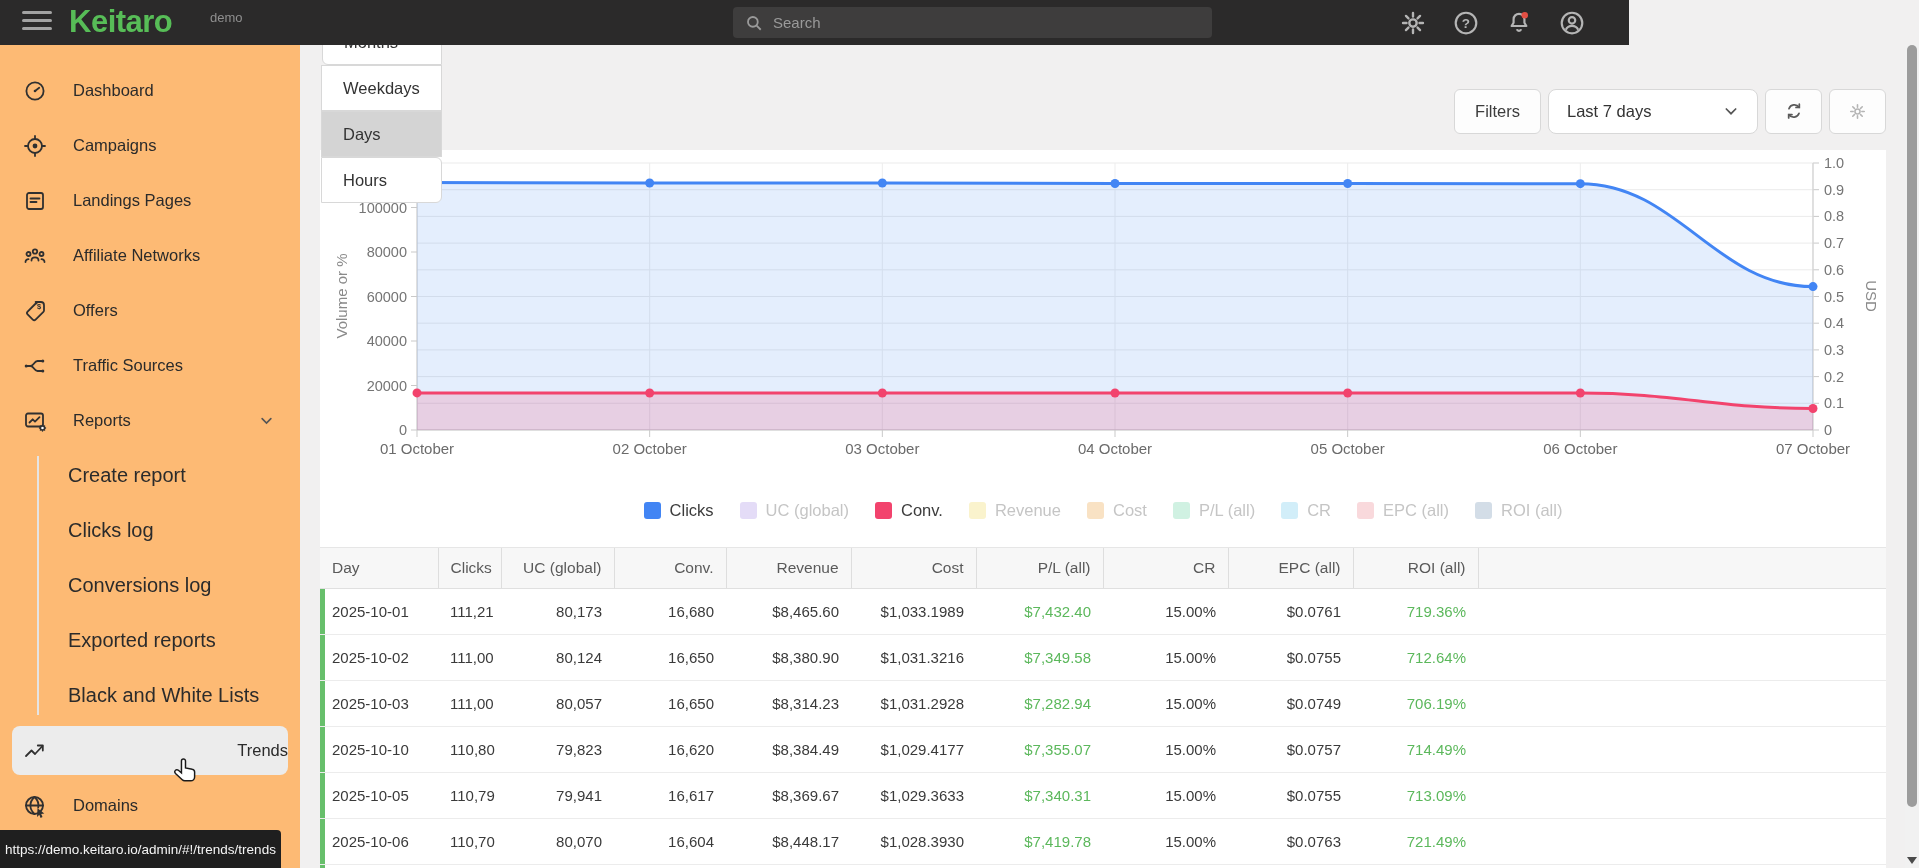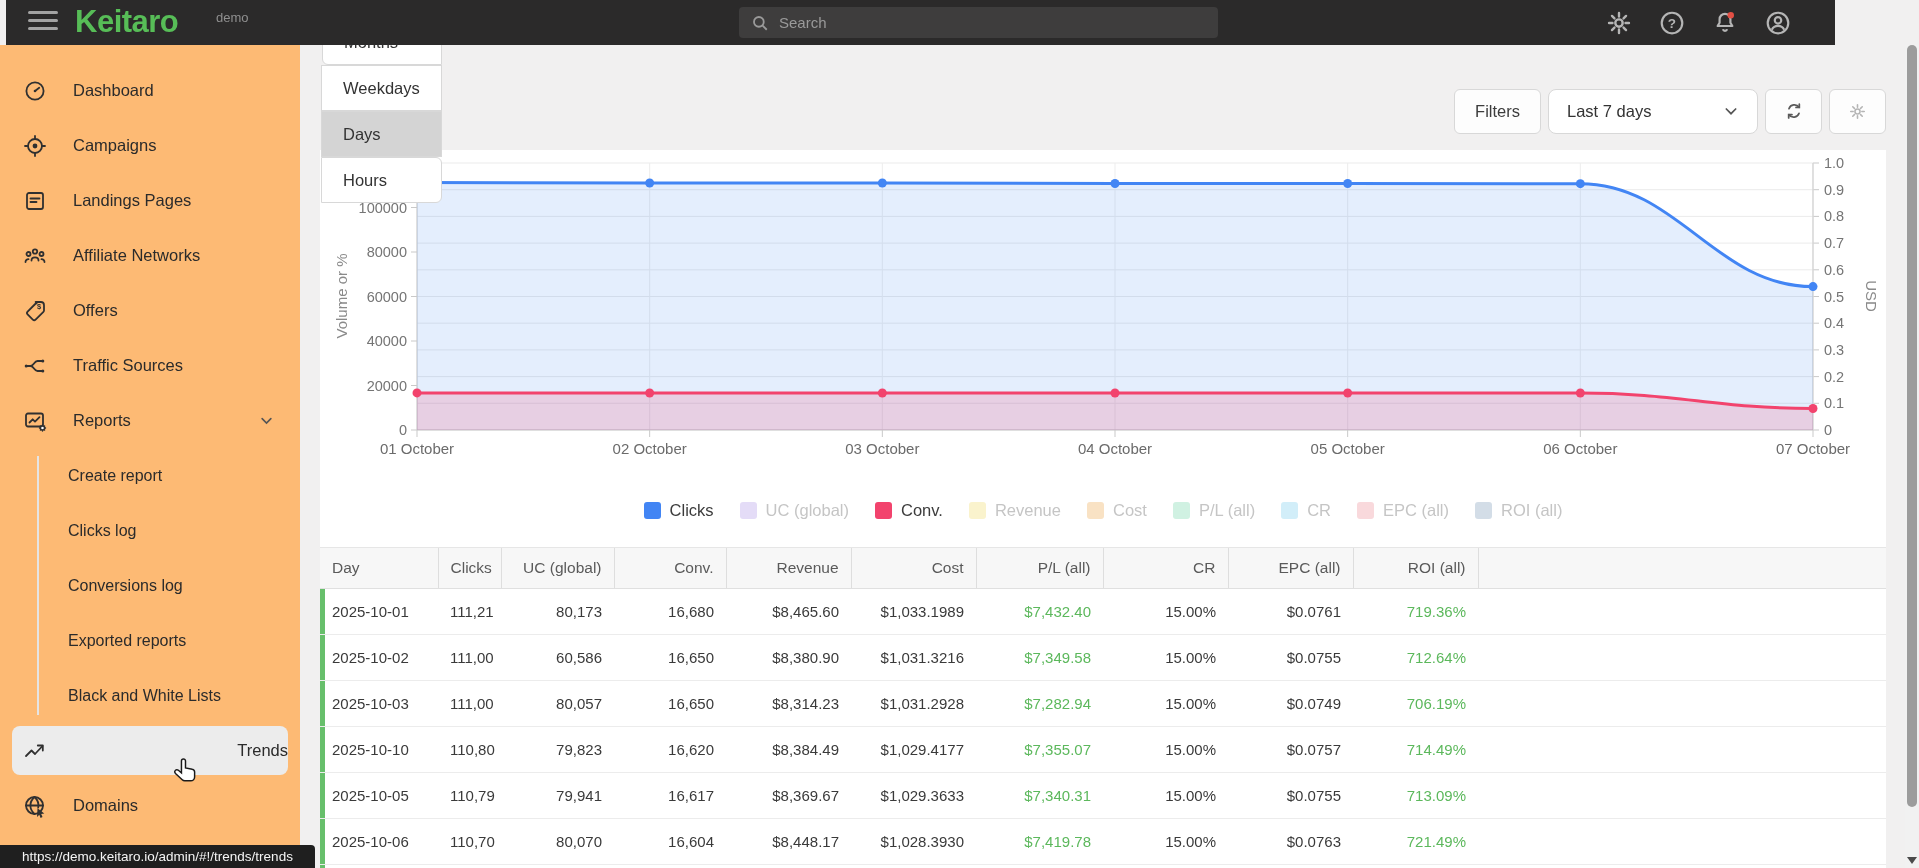--- a/index.html
+++ b/index.html
@@ -1,20 +1,20 @@
 <!DOCTYPE html>
 <html><head>
 <meta charset="utf-8">
 <style>
   * { margin:0; padding:0; box-sizing:border-box; }
   html,body { width:1919px; height:868px; overflow:hidden; background:#f1f0f0;
               font-family:"Liberation Sans", sans-serif; }
 
   
-  .topbar { position:absolute; top:0; left:6px; width:1829px; height:45px; background:#2b2a2a; z-index:30; }
+  .topbar { position:absolute; top:0; left:0; width:1629px; height:45px; background:#2b2a2a; z-index:30; }
   .burger { position:absolute; left:22px; top:11px; width:30px; height:23px; cursor:pointer; }
   .burger span { display:block; width:30px; height:3px; border-radius:2px; background:#a3a3a3; margin-bottom:5px; }
   .logo { position:absolute; left:69px; top:4px; font-size:31px; font-weight:bold; letter-spacing:-0.5px; color:#57bd57; }
   .env-badge { position:absolute; left:210px; top:10px; font-size:13px; color:#8f8f8f; }
   .searchbox { position:absolute; left:733px; top:7px; width:479px; height:31px; background:#3e3d3d;
                border-radius:4px; display:flex; align-items:center; padding:11px 12px; }
   .searchbox svg { flex:0 0 auto; margin-right:10px; }
   .searchbox input { background:transparent; border:none; outline:none; color:#cfcfcf; font-size:15px; width:100%;
                      font-family:"Liberation Sans", sans-serif; }
   .searchbox input::placeholder { color:#9a9a9a; }
@@ -25,21 +25,21 @@
   .sidebar { position:absolute; top:45px; left:0; width:300px; height:823px; background:#fdba74; z-index:10; }
   .sidebar-inner { padding-top:18px; }
   .side-item { height:55px; display:flex; align-items:center; padding-left:23px; color:#2b2b2b; font-size:16.5px;
                cursor:pointer; position:relative; }
   .side-item .s-icon { width:24px; height:24px; color:#303030; }
   .side-item .s-label { margin-left:26px; white-space:nowrap; }
   .side-item.active { background:#ececec; border-radius:8px; margin:3px 12px; height:49px; padding-left:11px;justify-content:space-between; }
   .side-item .chev { position:absolute; right:26px; top:20px; }
   .side-sub { position:relative; }
   .side-sub::before { content:''; position:absolute; left:37px; top:8px; bottom:8px; width:2px; background:#e5e5e5; }
-  .side-sub .sub-item { height:55px; display:flex; align-items:center; padding-left:68px; font-size:16px;
+  .side-sub .sub-item { height:55px; display:flex; align-items:center; padding-left:68px; font-size:20px;
                         color:#2b2b2b; cursor:pointer; white-space:nowrap; }
 
   
   .toolbar { position:absolute; top:88px; left:322px; width:1564px; height:46px; display:flex;
              justify-content:space-between; align-items:center; z-index:5; }
   .tabgroup { display:flex;flex-direction:column; }
   .tab { border:1px solid #d8d8d8; margin-left:-1px; background:#fff; padding:0 21px; height:46px;
          display:flex; align-items:center; font-size:16.5px; color:#333; cursor:pointer; }
   .tab:first-child { border-radius:6px 0 0 6px; margin-left:0; }
   .tab:last-child { border-radius:0 6px 6px 0; }
@@ -70,22 +70,22 @@
   table.trends td { padding:14px 12px; text-align:right; color:#3a3a3a; border-bottom:1px solid #ececec;
                     white-space:nowrap; overflow:hidden; }
   table.trends td:first-child { text-align:left; box-shadow:inset 5px 0 0 0 #67bf6b; }
   table.trends td.green { color:#5cb85c; }
 
   
   .scrollbar { position:absolute; top:45px; right:0; width:14px; height:823px; background:#f1f1f1; z-index:40; }
   .scroll-thumb { position:absolute; top:0; left:2px; width:10px; height:762px; background:#9c9c9c; border-radius:5px; cursor:pointer; }
   .scroll-arrow { position:absolute; bottom:4px; left:2px; width:0; height:0; border-left:5px solid transparent;
                   border-right:5px solid transparent; border-top:7px solid #4a4a4a; cursor:pointer; }
-  .statusbar { position:absolute; left:0; bottom:0; height:23px; background:#1f1f1f; color:#f5f5f5;
-               font-size:13.5px; display:flex; align-items:center; padding:0 22px;
+  .statusbar { position:absolute; left:0; bottom:0; height:38px; background:#1f1f1f; color:#f5f5f5;
+               font-size:13.5px; display:flex; align-items:center; padding:0 5px;
                border-top-right-radius:4px; z-index:50; white-space:nowrap; }
   .cursor-hand { position:absolute; left:172px; top:756px; z-index:60; pointer-events:none; }
 </style>
 </head>
 <body>
 
 <div class="topbar">
   <div class="burger">
     <span></span>
       <span></span>
@@ -422,21 +422,21 @@
           <td>$1,033.1989</td>
           <td class="green">$7,432.40</td>
           <td>15.00%</td>
           <td>$0.0761</td>
           <td class="green">719.36%</td>
           <td></td>
         </tr>
         <tr>
           <td>2025-10-02</td>
           <td>111,00</td>
-          <td>60,586</td>
+          <td>80,124</td>
           <td>16,650</td>
           <td>$8,380.90</td>
           <td>$1,031.3216</td>
           <td class="green">$7,349.58</td>
           <td>15.00%</td>
           <td>$0.0755</td>
           <td class="green">712.64%</td>
           <td></td>
         </tr>
         <tr>

